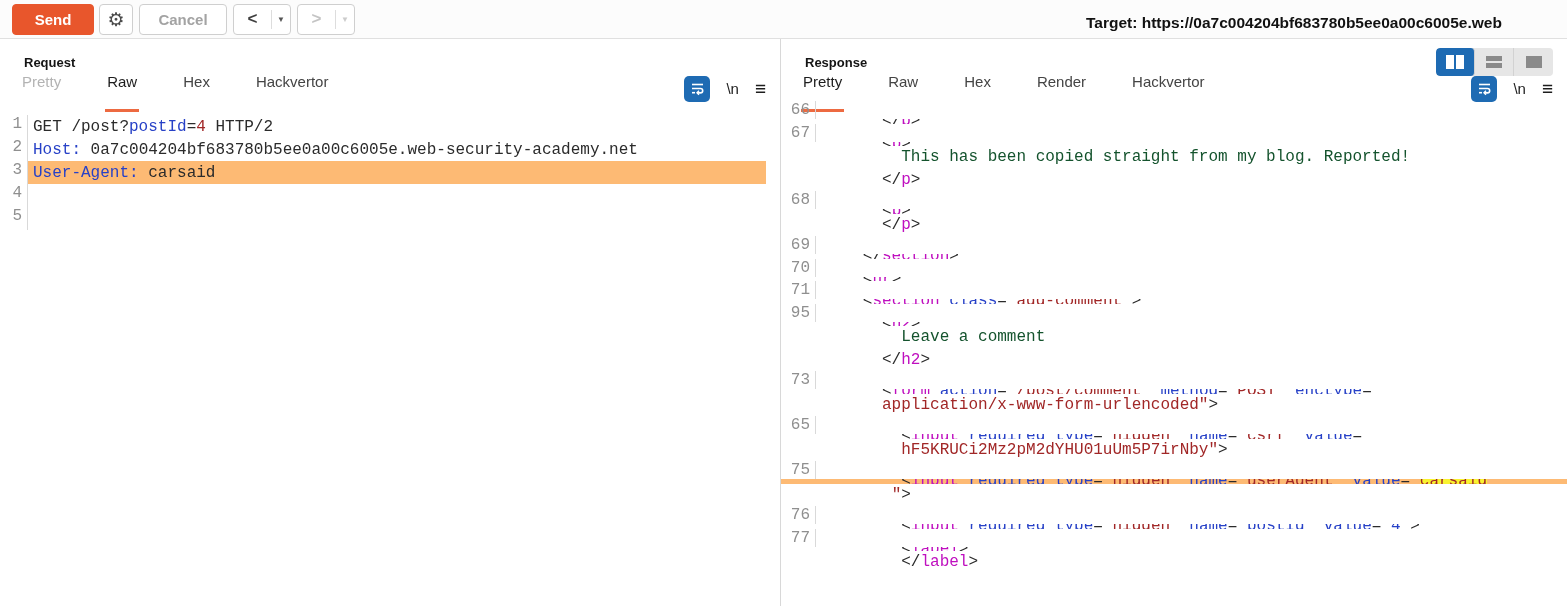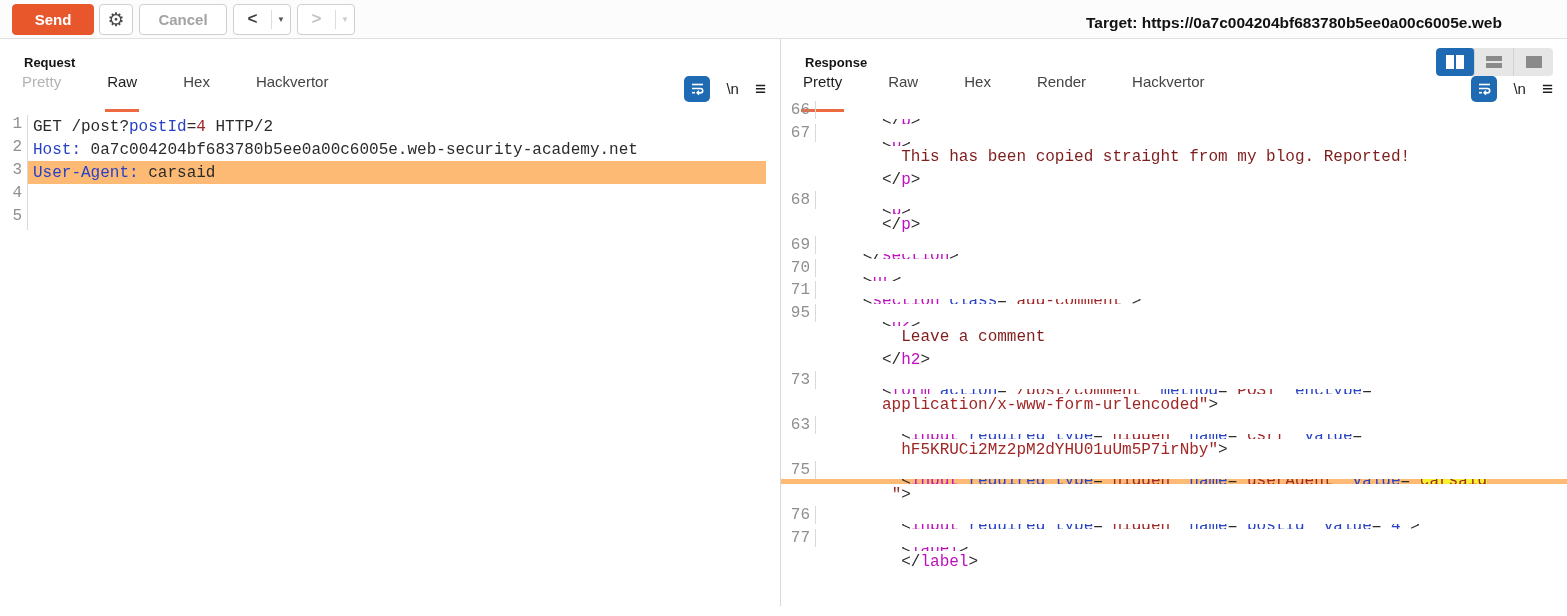--- a/index.html
+++ b/index.html
@@ -69,21 +69,21 @@
   .panel-req .code-line { margin-right:14px; }
   .code-line span { white-space:pre; flex-shrink:0; }
   .code-line.sel { background:#fdba74;text-align:right; }
   .panel-req .code-area { padding-top:3px; }
   .panel-resp .code-body { margin-top:-11px; }
 
   .c-p   { color:#2b2b2b; }
   .c-tag { color:#bf0fbf; }
   .c-attr{ color:#2741c7; }
   .c-val { color:#a12727; }
-  .c-txt { color:#7f1d1d; }
+  .c-txt { color:#14532d; }
   .c-hl  { color:#a12727; background:#f9f32f; }
   .hl-fill { flex:1 1 auto; background:#f9f32f; }
 </style>
 </head>
 <body>
 
 <div class="toolbar">
   <button class="btn btn-send">Send</button>
   <button class="btn btn-gear">
     <span>⚙</span>
@@ -333,21 +333,21 @@
         </div>
         <div class="code-row">
           <div class="gutter"></div>
           <div class="code-line">
             <span class="c-p">          </span>
             <span class="c-val">application/x-www-form-urlencoded"</span>
             <span class="c-p">&gt;</span>
           </div>
         </div>
         <div class="code-row">
-          <div class="gutter">63</div>
+          <div class="gutter">65</div>
           <div class="code-line">
             <span class="c-p">            </span>
             <span class="c-p">&lt;</span>
             <span class="c-tag">input</span>
             <span class="c-p"> </span>
             <span class="c-attr">required</span>
             <span class="c-p"> </span>
             <span class="c-attr">type</span>
             <span class="c-p">=</span>
             <span class="c-val">"hidden"</span>

